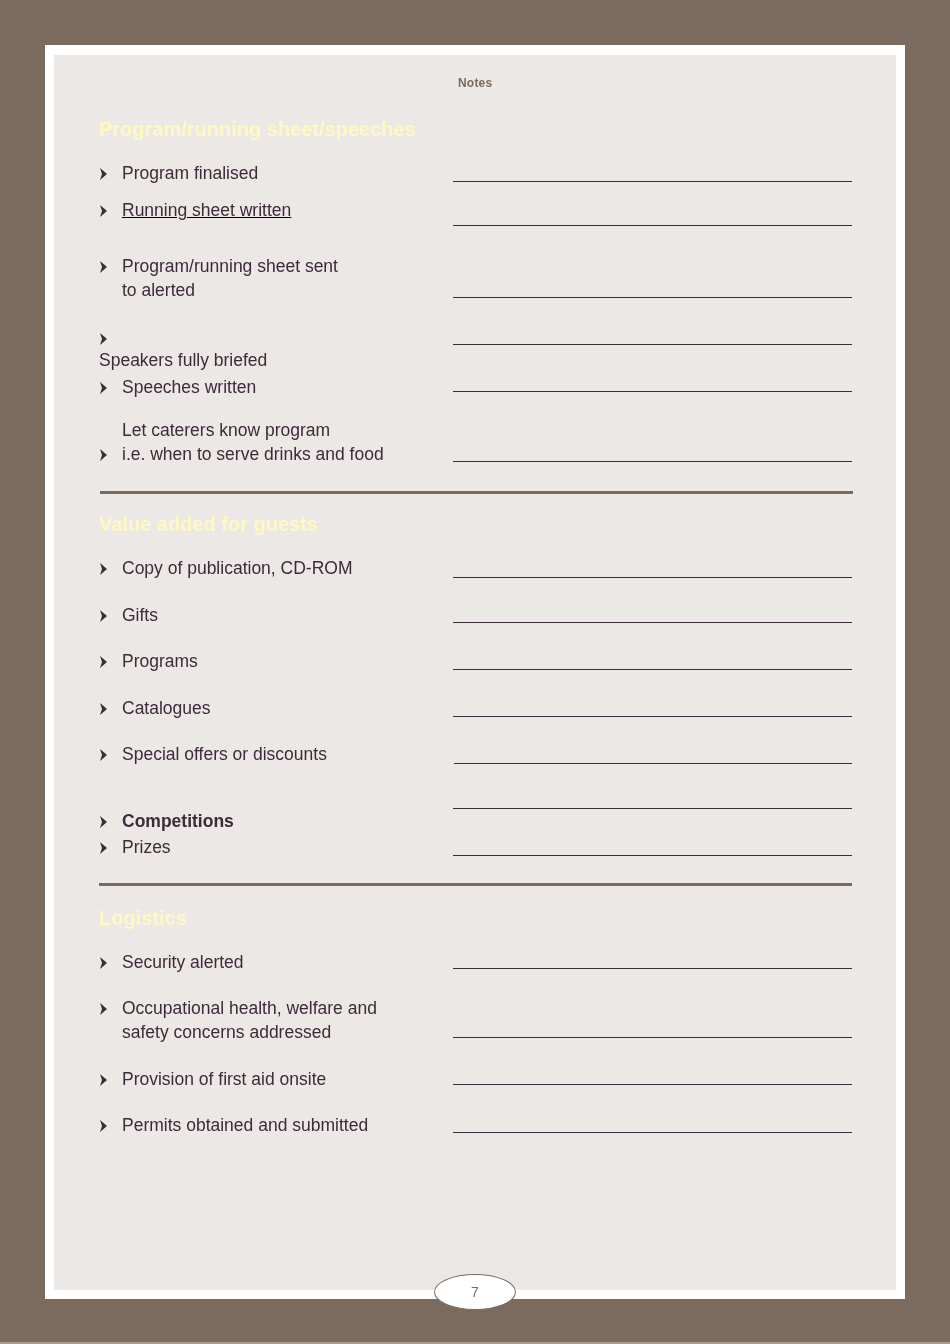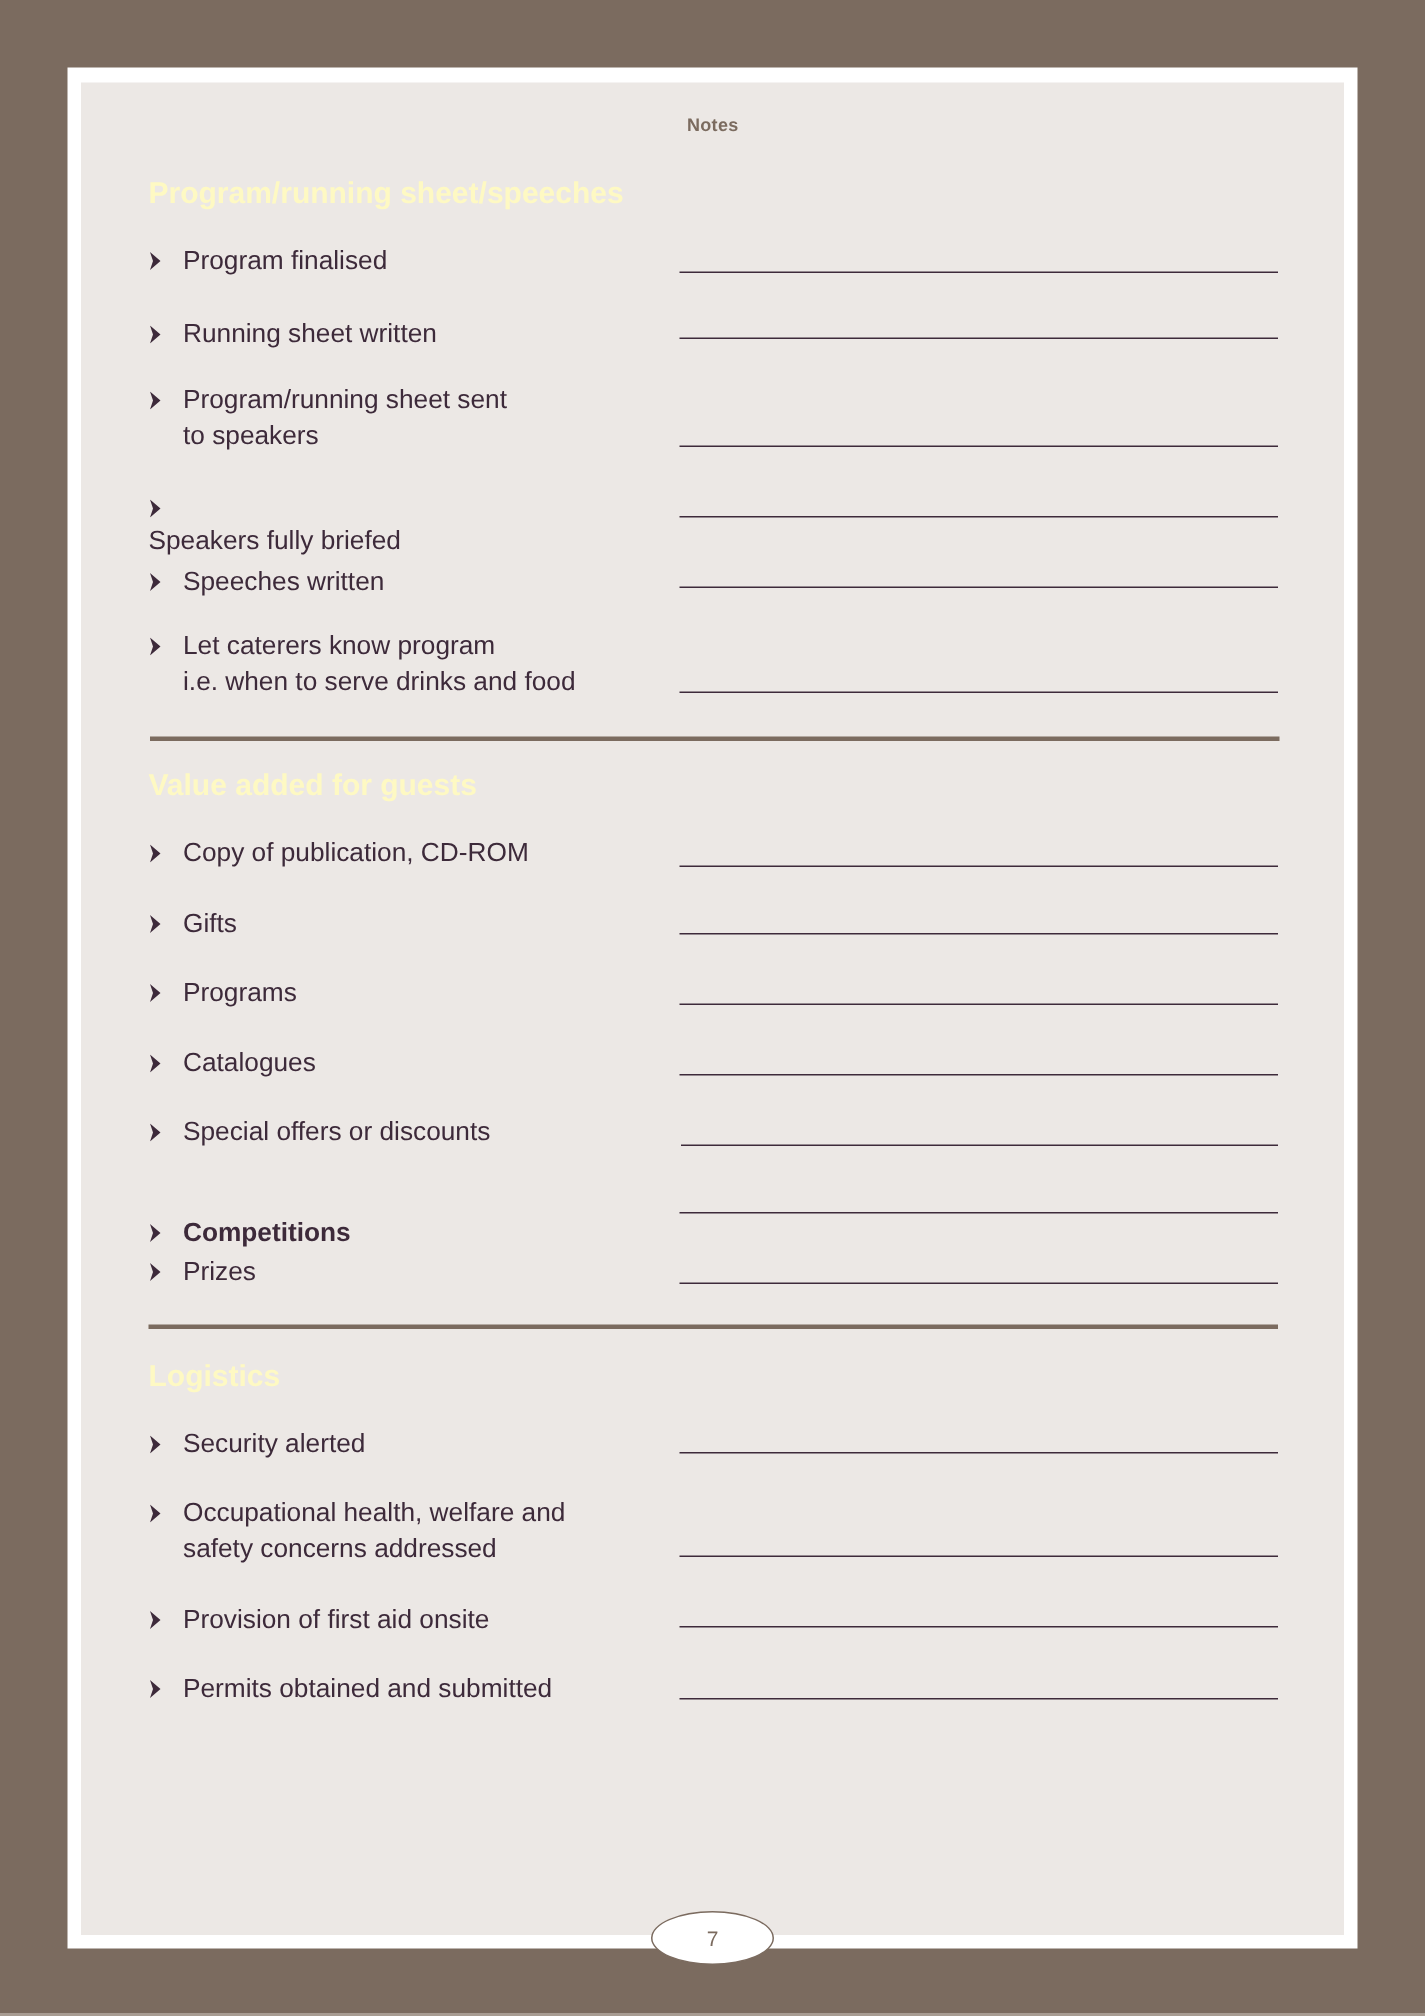--- a/index.html
+++ b/index.html
@@ -90,38 +90,38 @@
 <div class="item" style="top:163px;">
   <span class="chev">
       <svg width="9" height="12" viewBox="0 0 9 12">
         <path d="M1 0 L8 6 L1 12 L3 6 Z" fill="#3d2a3a"></path>
       </svg>
     </span>
   <span class="item-label">Program finalised</span>
 </div>
 <div class="note-line" style="top:181px;"></div>
 
-<div class="item" style="top:212px;">
+<div class="item" style="top:200px;text-decoration:underline;">
   <span class="chev">
       <svg width="9" height="12" viewBox="0 0 9 12">
         <path d="M1 0 L8 6 L1 12 L3 6 Z" fill="#3d2a3a"></path>
       </svg>
     </span>
   <span class="item-label">Running sheet written</span>
 </div>
 <div class="note-line" style="top:225px;"></div>
 
 <div class="item" style="top:256px;">
   <span class="chev">
       <svg width="9" height="12" viewBox="0 0 9 12">
         <path d="M1 0 L8 6 L1 12 L3 6 Z" fill="#3d2a3a"></path>
       </svg>
     </span>
   <span class="item-label">Program/running sheet sent
-to speakers</span>
+to alerted</span>
 </div>
 <div class="note-line" style="top:297px;"></div>
 
 <div class="item" style="top:327px;flex-direction:column;">
   <span class="chev">
       <svg width="9" height="12" viewBox="0 0 9 12">
         <path d="M1 0 L8 6 L1 12 L3 6 Z" fill="#3d2a3a"></path>
       </svg>
     </span>
   <span class="item-label">Speakers fully briefed</span>
@@ -131,21 +131,21 @@
 <div class="item" style="top:377px;">
   <span class="chev">
       <svg width="9" height="12" viewBox="0 0 9 12">
         <path d="M1 0 L8 6 L1 12 L3 6 Z" fill="#3d2a3a"></path>
       </svg>
     </span>
   <span class="item-label">Speeches written</span>
 </div>
 <div class="note-line" style="top:391px;"></div>
 
-<div class="item" style="top:420px;">
+<div class="item" style="top:420px;align-items:flex-end;">
   <span class="chev">
       <svg width="9" height="12" viewBox="0 0 9 12">
         <path d="M1 0 L8 6 L1 12 L3 6 Z" fill="#3d2a3a"></path>
       </svg>
     </span>
   <span class="item-label">Let caterers know program
 i.e. when to serve drinks and food</span>
 </div>
 <div class="note-line" style="top:461px;"></div>
 

